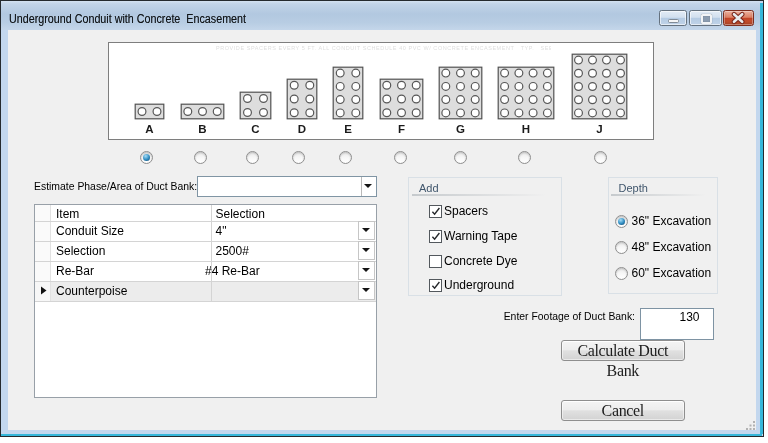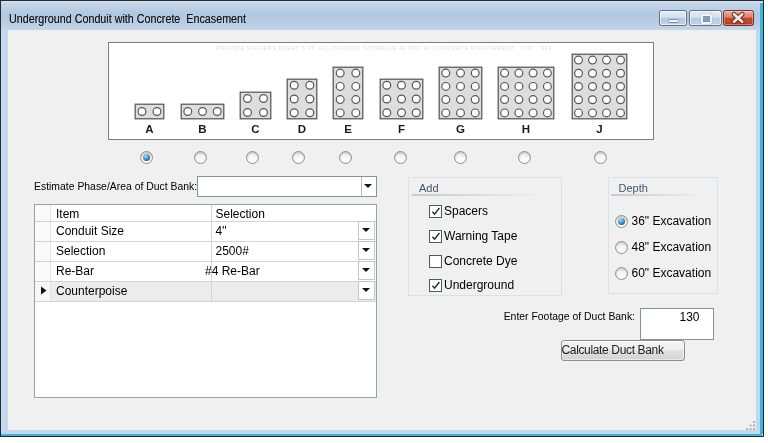--- a/index.html
+++ b/index.html
@@ -44,21 +44,21 @@
 .grplbl { font-size:11px; color:#40566c; white-space:nowrap; }
 .grpline { height:1.5px; background:linear-gradient(90deg,#c6cacd 0%,rgba(240,240,240,0) 92%); }
 .chk { width:13.5px; height:13px; border:1.2px solid #53585d; background:#fff; }
 .lbl12 { font-size:12px; color:#000; white-space:nowrap; }
 #footlbl { left:481.5px; top:309.5px; width:153px; text-align:right; font-size:11.5px; color:#000; white-space:nowrap; transform:scaleX(0.905); transform-origin:100% 50%; }
 #footbox { left:639.5px; top:308px; width:74px; height:32px; background:#fff; border:1px solid #7e93a3; }
 #footval { right:13px; top:1px; font-size:12px; color:#000; }
 .pbtn { left:560.5px; width:124.5px; height:21px; border:1px solid #8e8e8e; border-radius:3px;
   background:linear-gradient(180deg,#f4f4f4 0%,#ededed 46%,#e0e0e0 52%,#d3d3d3 100%);
   box-shadow:inset 0 1px 0 rgba(255,255,255,0.85), inset 0 0 0 1px rgba(255,255,255,0.5);
-  font-size:12px; letter-spacing:-0.35px; color:#1d1d1d; line-height:19.5px; }
+  font-size:16px; letter-spacing:-0.35px; color:#1d1d1d; text-align:center; line-height:19.5px;font-family:Liberation Serif, serif; }
 </style></head>
 <body>
 <div id="page">
 <div id="frame"></div>
 <div id="inner"></div>
 <div id="cyanR"></div>
 <div id="cyanB"></div>
 <div id="titlebar"></div>
 <div id="title">Underground Conduit with Concrete&nbsp; Encasement</div>
 <div id="btnmin" class="capbtn">
@@ -256,20 +256,21 @@
 <div class="lbl12" style="left:631.5px;top:215px;height:13px;line-height:13px">36" Excavation</div>
 <div class="radio" style="left:614.5px;top:241px"></div>
 <div class="lbl12" style="left:631.5px;top:241px;height:13px;line-height:13px">48" Excavation</div>
 <div class="radio" style="left:614.5px;top:267px"></div>
 <div class="lbl12" style="left:631.5px;top:267px;height:13px;line-height:13px">60" Excavation</div>
 <div id="footlbl">Enter Footage of Duct Bank:</div>
 <div id="footbox">
       <div id="footval">130</div>
     </div>
 <div class="pbtn" style="top:340px">Calculate Duct Bank</div>
+<div class="pbtn" style="top:399.5px">Cancel</div>
 <svg width="10" height="10" style="position:absolute;left:746px;top:420px">
 <g fill="#b2b2b2">
         <rect x="7" y="1" width="2" height="2"></rect>
         <rect x="7" y="4.5" width="2" height="2"></rect>
         <rect x="7" y="8" width="2" height="2"></rect>
         <rect x="3.5" y="4.5" width="2" height="2"></rect>
         <rect x="3.5" y="8" width="2" height="2"></rect>
         <rect x="0" y="8" width="2" height="2"></rect>
       </g>
 </svg>

